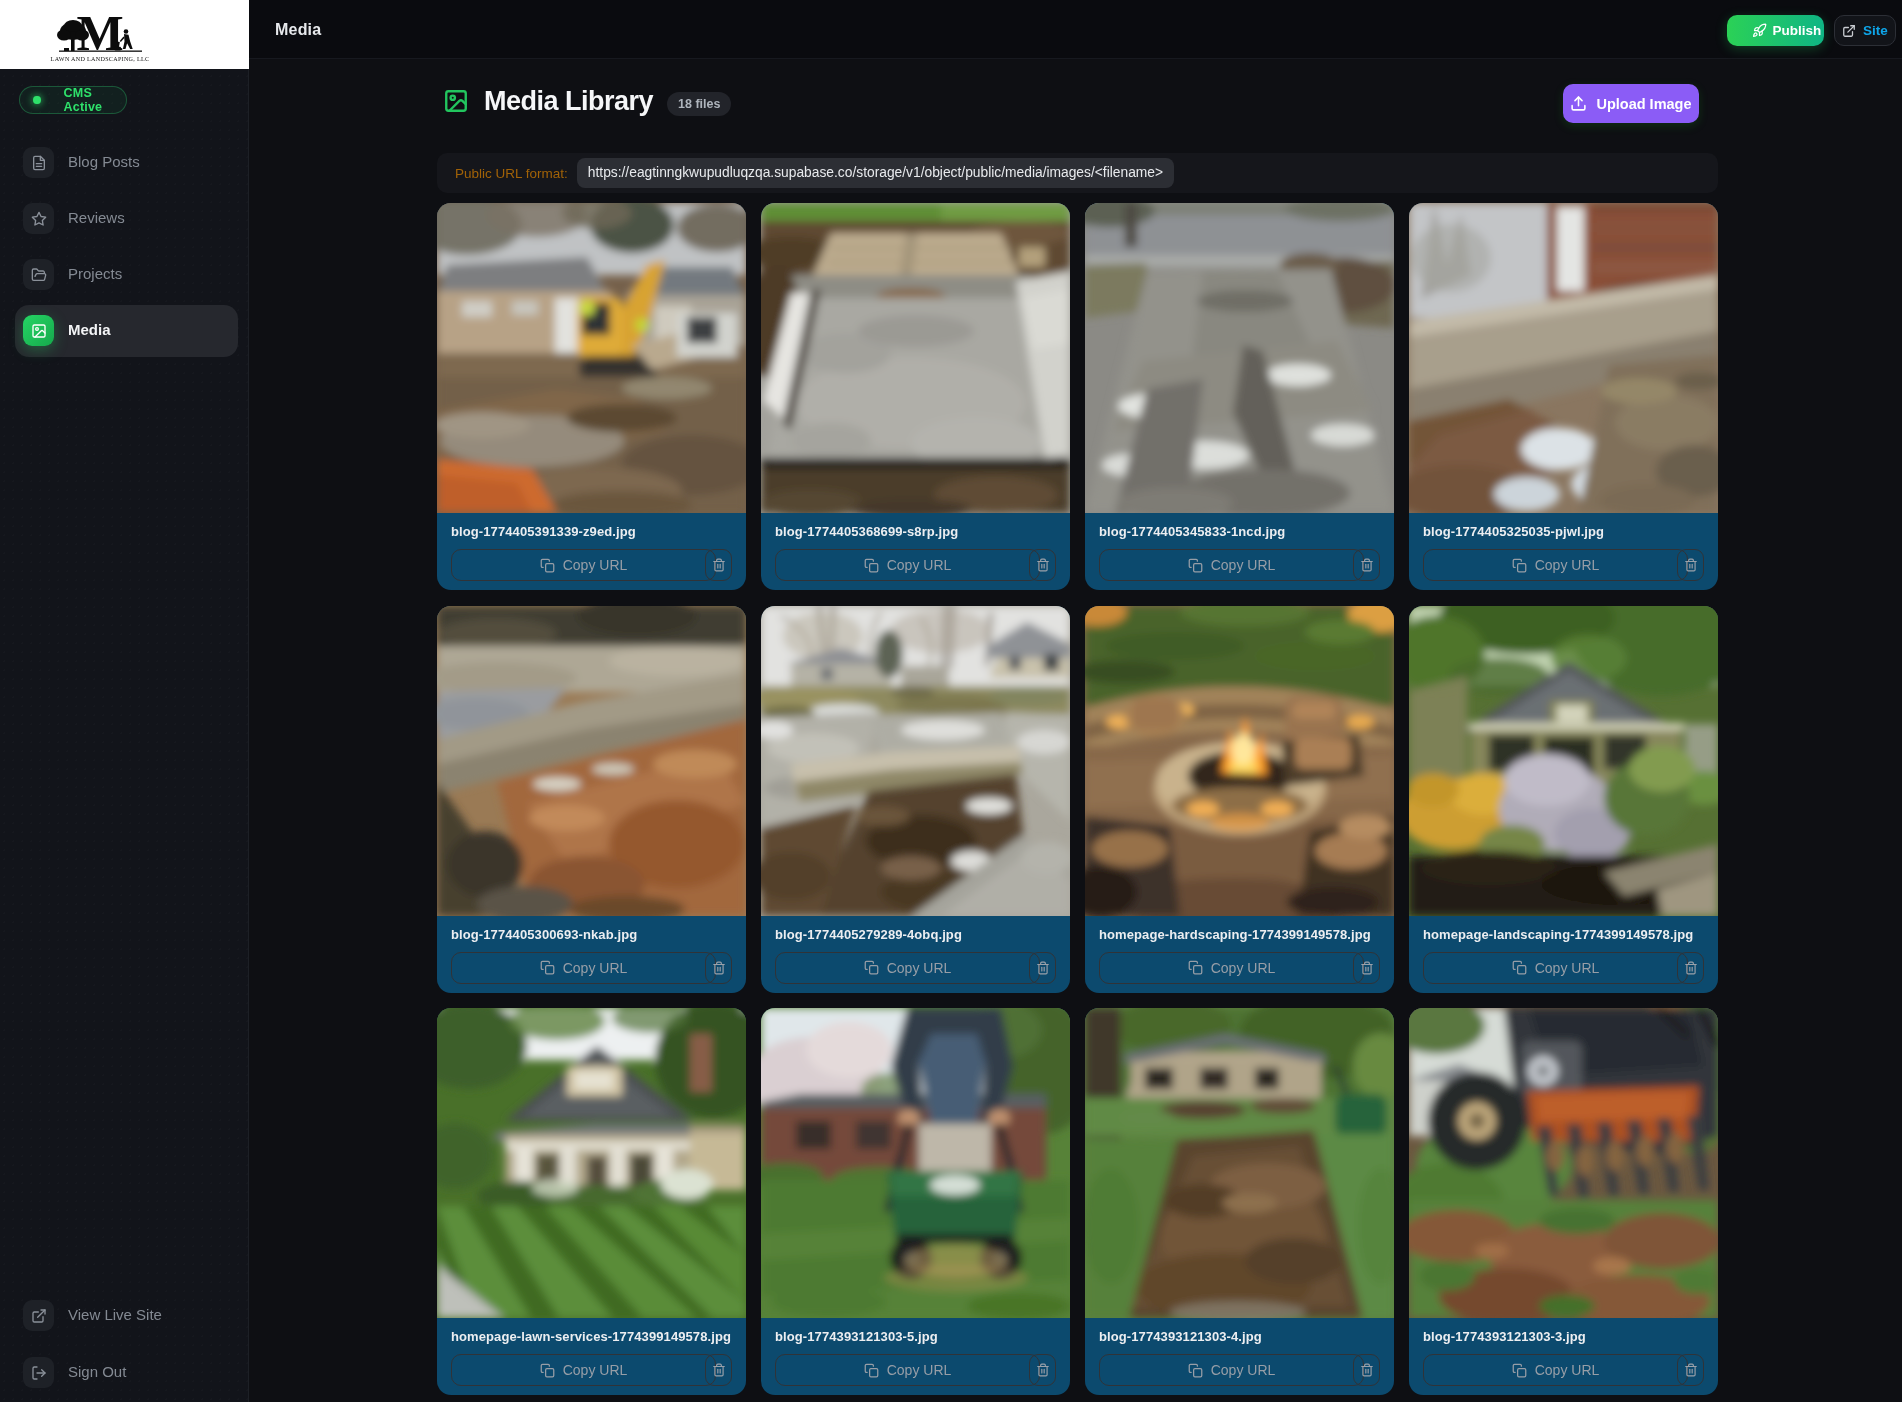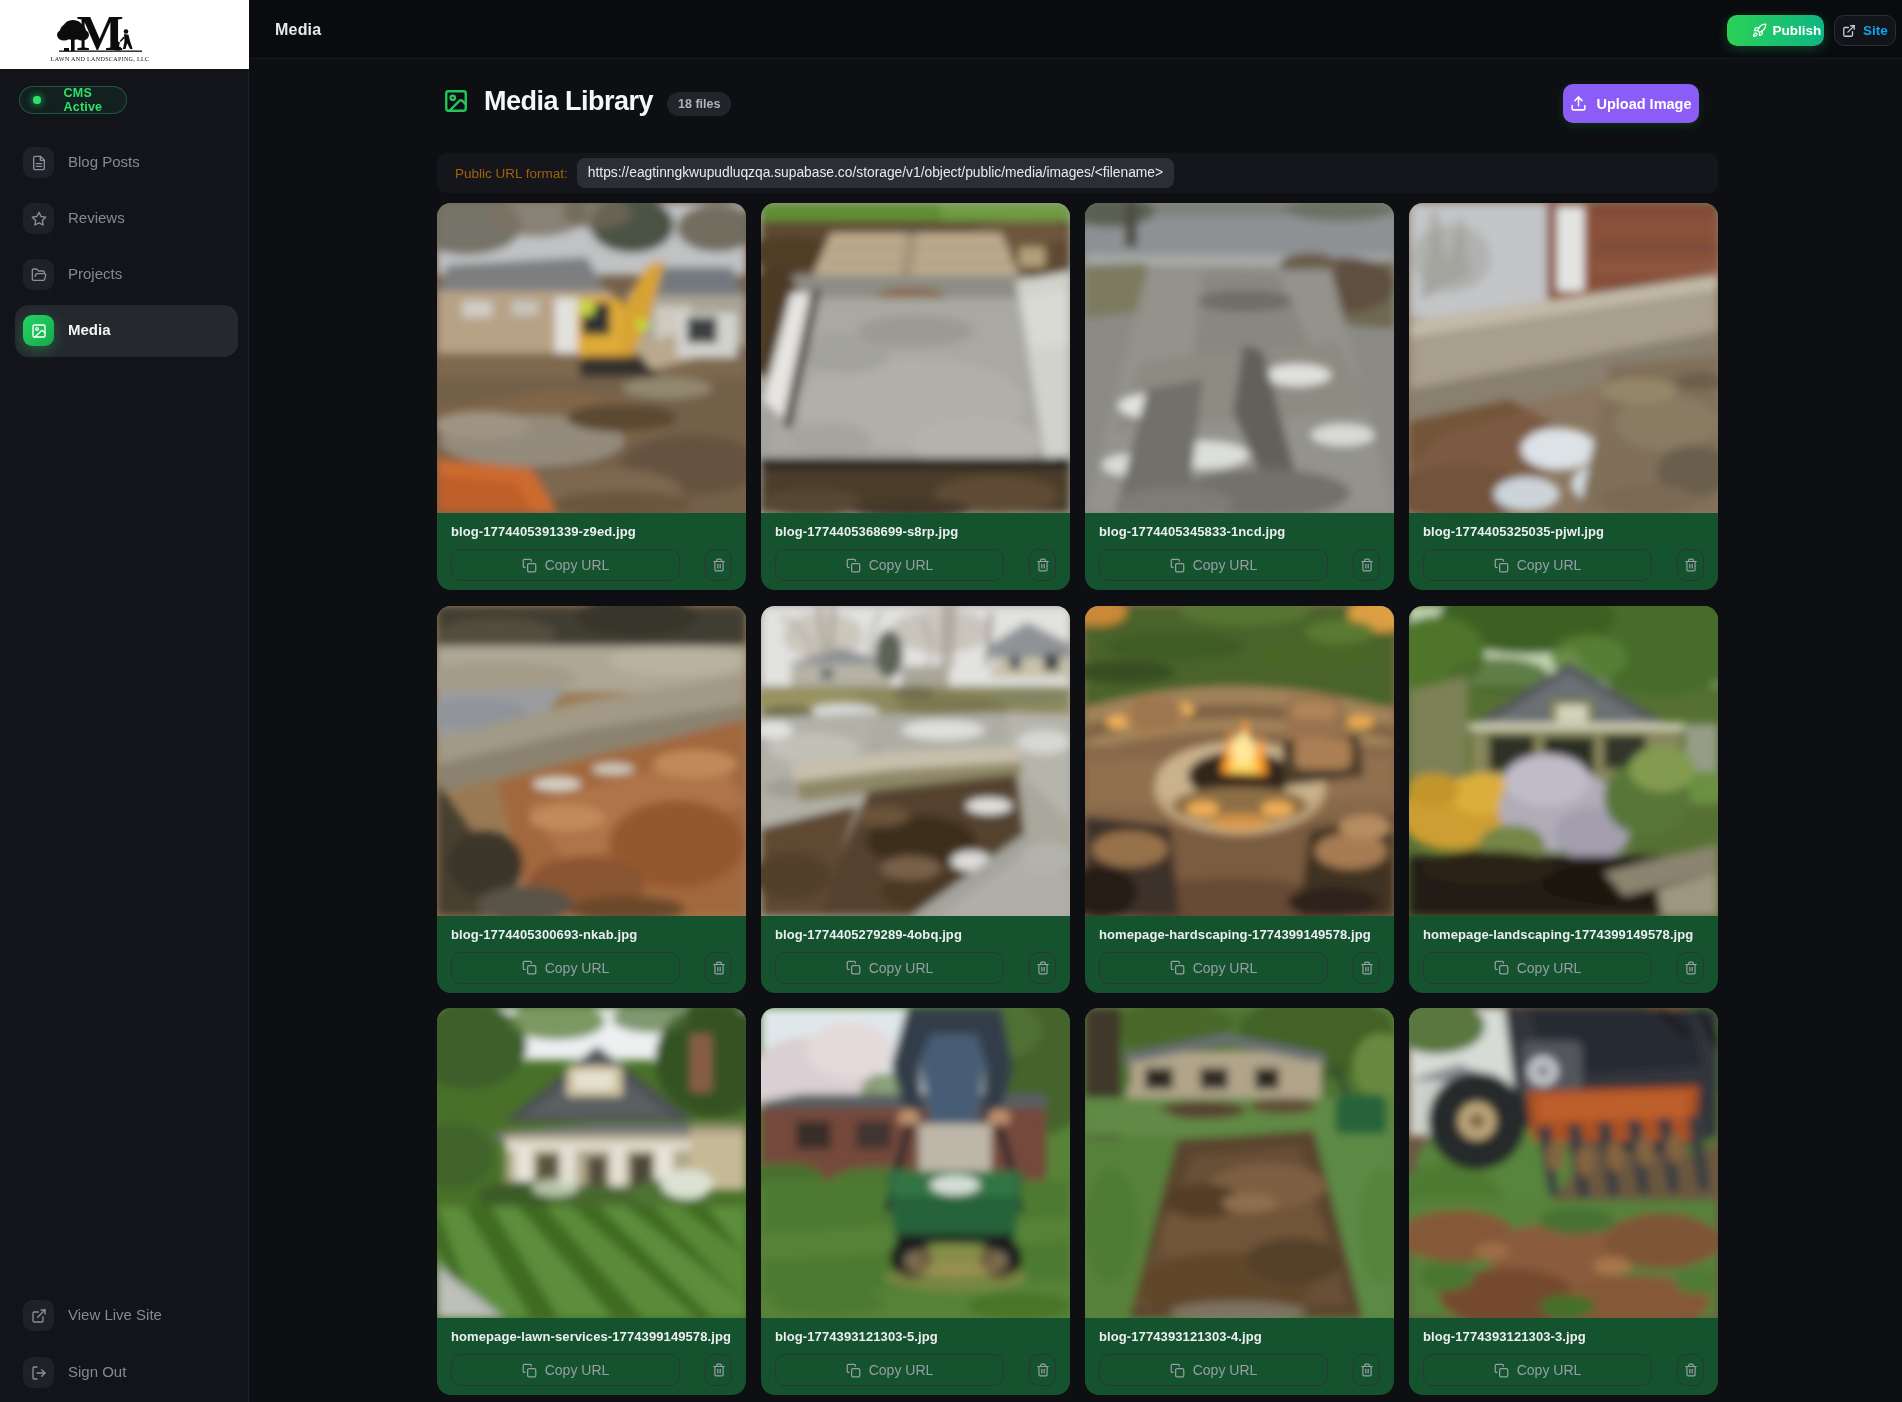--- a/index.html
+++ b/index.html
@@ -31,26 +31,26 @@
   .mlhead { position:absolute; left:6px; top:-6px; display:flex; align-items:center; }
   .mlicon { margin-top:4px; }
   .mltitle { margin-left:15px; font-size:27px; font-weight:bold; color:#f5f6f8; letter-spacing:-0.5px; }
   .mlpill { margin-left:14px; margin-top:6px; height:24px; padding:0 11px; border-radius:12px; background:#22242a; color:#aeb4bc; font-size:12.5px; font-weight:bold; line-height:24px; }
   .btn-upload { position:absolute; left:1126px; top:-6px; width:136px; height:39px; border-radius:10px; background:#8b5cf6; display:flex; align-items:center; justify-content:center; box-shadow:0 3px 10px rgba(23,161,26,0.22); }
   .btn-upload span { color:#fff; font-weight:bold; font-size:14.5px; margin-left:9px; }
   .urlbar { position:absolute; left:188px; top:93px; width:1281px; height:40px; background:#15161b; border-radius:10px; display:flex; align-items:center; }
   .urlbar .lbl { margin-left:18px; font-size:13.5px; color:#a16207; white-space:nowrap; }
   .urlpill { margin-left:9px; height:30px; line-height:30px; padding:0 11px; background:#2c2e34; border-radius:8px; color:#e8eaed; font-size:13.8px; white-space:nowrap; }
   .grid { position:absolute; left:188px; top:143px; width:1281px; display:grid; grid-template-columns:repeat(4,309px); column-gap:15px; row-gap:15.5px; }
-  .card { width:309px; height:387px; background:#14532d; border-radius:14px; position:relative; }
+  .card { width:309px; height:387px; background:#0c4a6e; border-radius:14px; position:relative; }
   .thumb { width:309px; height:310px; border-radius:14px 14px 0 0; overflow:hidden; position:relative; }
   .thumb svg { display:block; width:309px; height:310px; }
   .fname { position:absolute; left:14px; top:321px; font-size:13px; font-weight:bold; color:#eceef1; letter-spacing:0.1px; white-space:nowrap; }
   .cardbtns { position:absolute; left:14px; top:346px; width:281px; height:32px; }
-  .copybtn { position:absolute; left:0; top:0; width:229px; height:32px; border:1px solid #303338; border-radius:10px; display:flex; align-items:center; justify-content:center; }
+  .copybtn { position:absolute; left:0; top:0; width:265px; height:32px; border:1px solid #303338; border-radius:10px; display:flex; align-items:center; justify-content:center; }
   .copybtn span { color:#979ea7; font-size:14px; margin-left:8px; }
   .delbtn { position:absolute; right:0; top:0; width:27px; height:32px; border:1px solid #303338; border-radius:9px; display:flex; align-items:center; justify-content:center; }
 </style>
 </head>
 <body>
 <div class="topbar">
   <div class="title">Media</div>
   <div class="btn-publish">
       <svg width="15" height="15" viewBox="0 0 24 24" fill="none" stroke="#fff" stroke-width="2" stroke-linecap="round" stroke-linejoin="round">
         <path d="M4.5 16.5c-1.5 1.26-2 5-2 5s3.74-.5 5-2c.71-.84.7-2.13-.09-2.91a2.18 2.18 0 0 0-2.91-.09z"></path>

